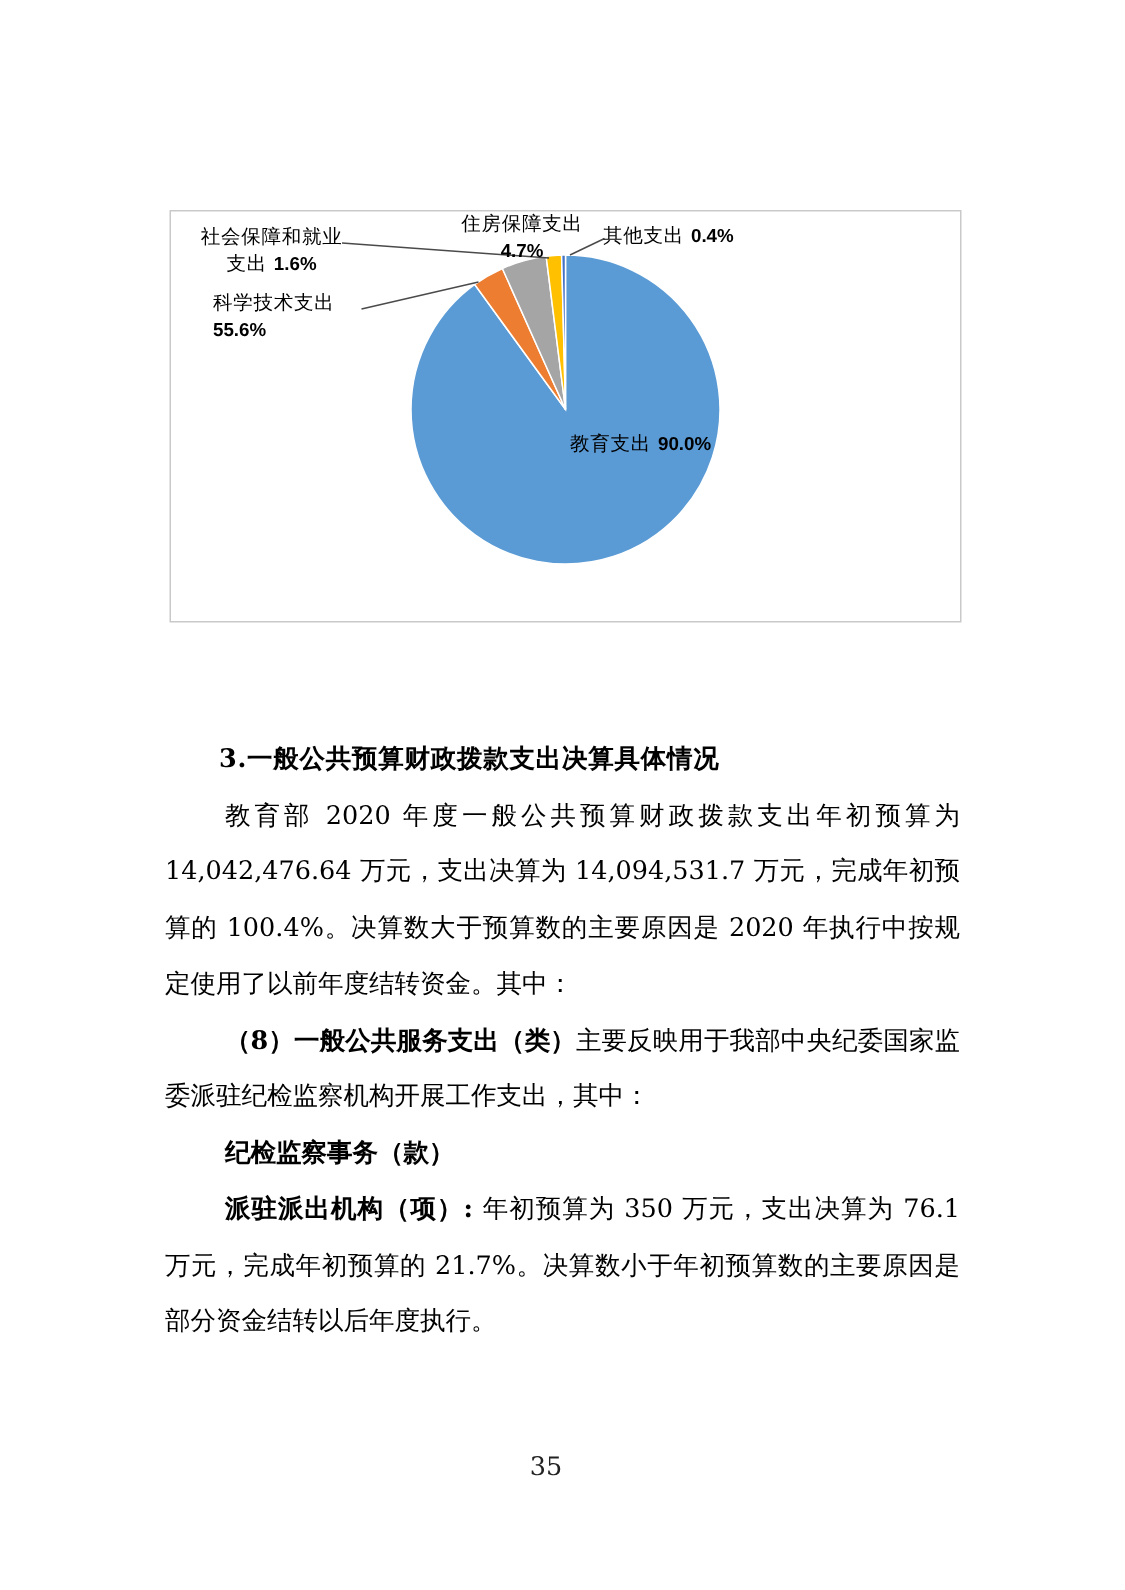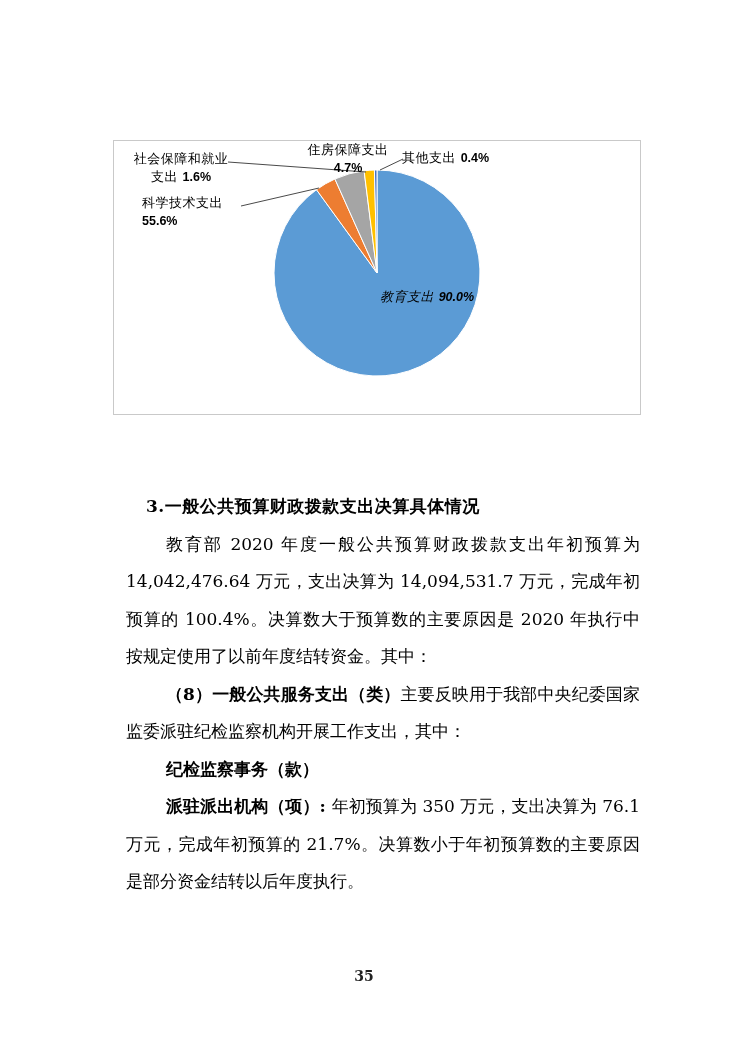--- a/index.html
+++ b/index.html
@@ -15,45 +15,45 @@
   .chart-label{position:absolute;font-size:13px;line-height:17.5px;color:#000;letter-spacing:.5px;}
   .chart-label .num{font-family:"Liberation Sans","DejaVu Sans",sans-serif;
                     font-weight:700;font-size:12.5px;letter-spacing:0;}
 
   .note{position:absolute;left:110px;top:424px;width:532px;font-size:13.5px;
         line-height:21.5px;text-align:justify;text-indent:33px;letter-spacing:.3px;}
 
   .textflow{position:absolute;left:110px;top:488px;width:530px;font-size:17px;
             line-height:37.5px;text-align:justify;}
   .heading{font-weight:700;text-indent:36px;letter-spacing:.5px;}
-  .para{text-indent:40px;margin-left:16px;}
+  .para{text-indent:40px;}
   .para .bold{font-weight:700;}
 
   .page-number{position:absolute;left:0;top:968px;width:728px;text-align:center;
-               font-size:14px;color:#222;font-weight:bold;}
+               font-size:17px;color:#222;}
 </style>
 </head>
 <body>
 
 <div class="page">
 
 
   <div class="chart-box">
     <svg id="pie-svg" width="524" height="271" viewBox="0 0 524 271">
         <path d="M 263 132 L 263.00 29.00 A 103 103 0 1 1 202.46 48.67 Z" fill="#5B9BD5" stroke="#ffffff" stroke-width="1"></path>
         <path d="M 263 132 L 202.46 48.67 A 103 103 0 0 1 220.91 37.99 Z" fill="#ED7D31" stroke="#ffffff" stroke-width="1"></path>
         <path d="M 263 132 L 220.91 37.99 A 103 103 0 0 1 250.09 29.81 Z" fill="#A5A5A5" stroke="#ffffff" stroke-width="1"></path>
         <path d="M 263 132 L 250.09 29.81 A 103 103 0 0 1 260.41 29.03 Z" fill="#FFC000" stroke="#ffffff" stroke-width="1"></path>
         <path d="M 263 132 L 260.41 29.03 A 103 103 0 0 1 263.00 29.00 Z" fill="#4472C4" stroke="#ffffff" stroke-width="1"></path>
         <line x1="127" y1="65" x2="205" y2="47" stroke="#4a4a4a" stroke-width="1"></line>
         <line x1="114" y1="21" x2="252" y2="31" stroke="#4a4a4a" stroke-width="1"></line>
         <line x1="289" y1="18" x2="266" y2="29" stroke="#4a4a4a" stroke-width="1"></line>
       </svg>
     <div id="chart-labels">
-        <div class="chart-label" style="left: 266px; top: 147px; width: 120px; text-align: left; font-style: italic;">教育支出 <span class="num">90.0%</span></div>
+        <div class="chart-label" style="left: 266px; top: 147px; width: 120px; text-align: left;">教育支出 <span class="num">90.0%</span></div>
         <div class="chart-label" style="left: 28px; top: 53px; width: 110px; text-align: left;">科学技术支出<br><span class="num">55.6%</span></div>
         <div class="chart-label" style="left: 178px; top: 0px; width: 112px; text-align: center;">住房保障支出<br><span class="num">4.7%</span></div>
         <div class="chart-label" style="left: 12px; top: 9px; width: 110px; text-align: center;">社会保障和就业<br>支出 <span class="num">1.6%</span></div>
         <div class="chart-label" style="left: 288px; top: 8px; width: 118px; text-align: left;">其他支出 <span class="num">0.4%</span></div>
       </div>
   </div>
 
 
   <div class="textflow">
     <div class="heading">3.一般公共预算财政拨款支出决算具体情况</div>

